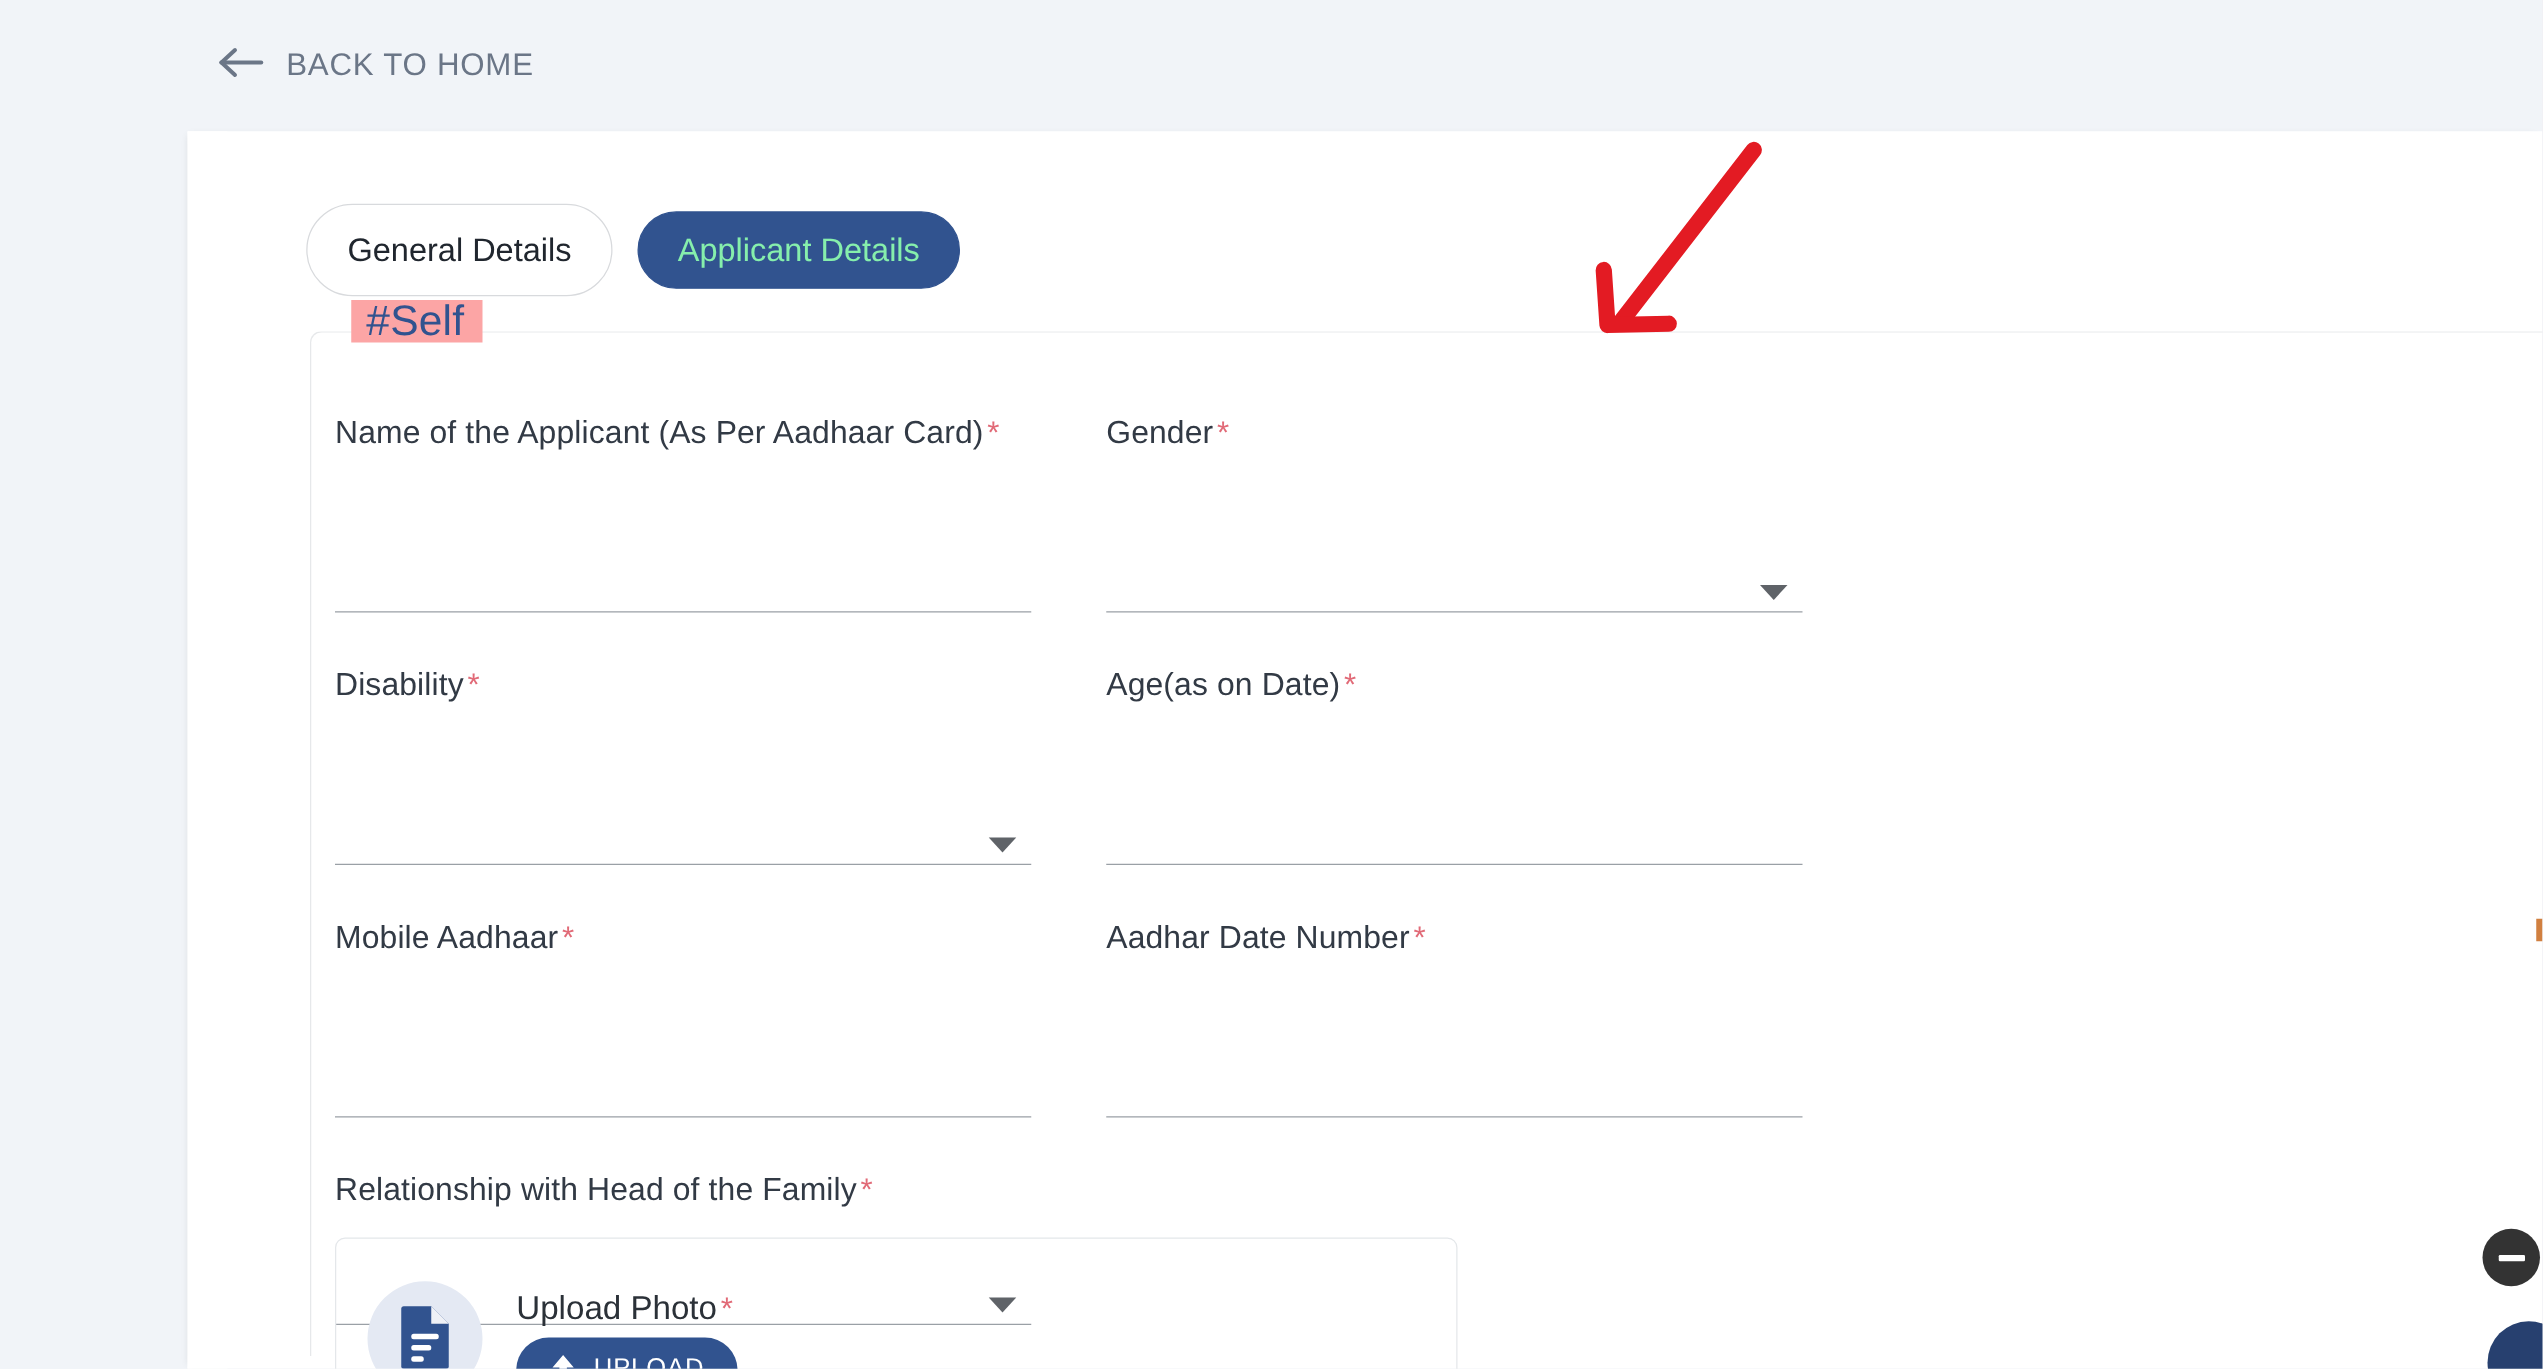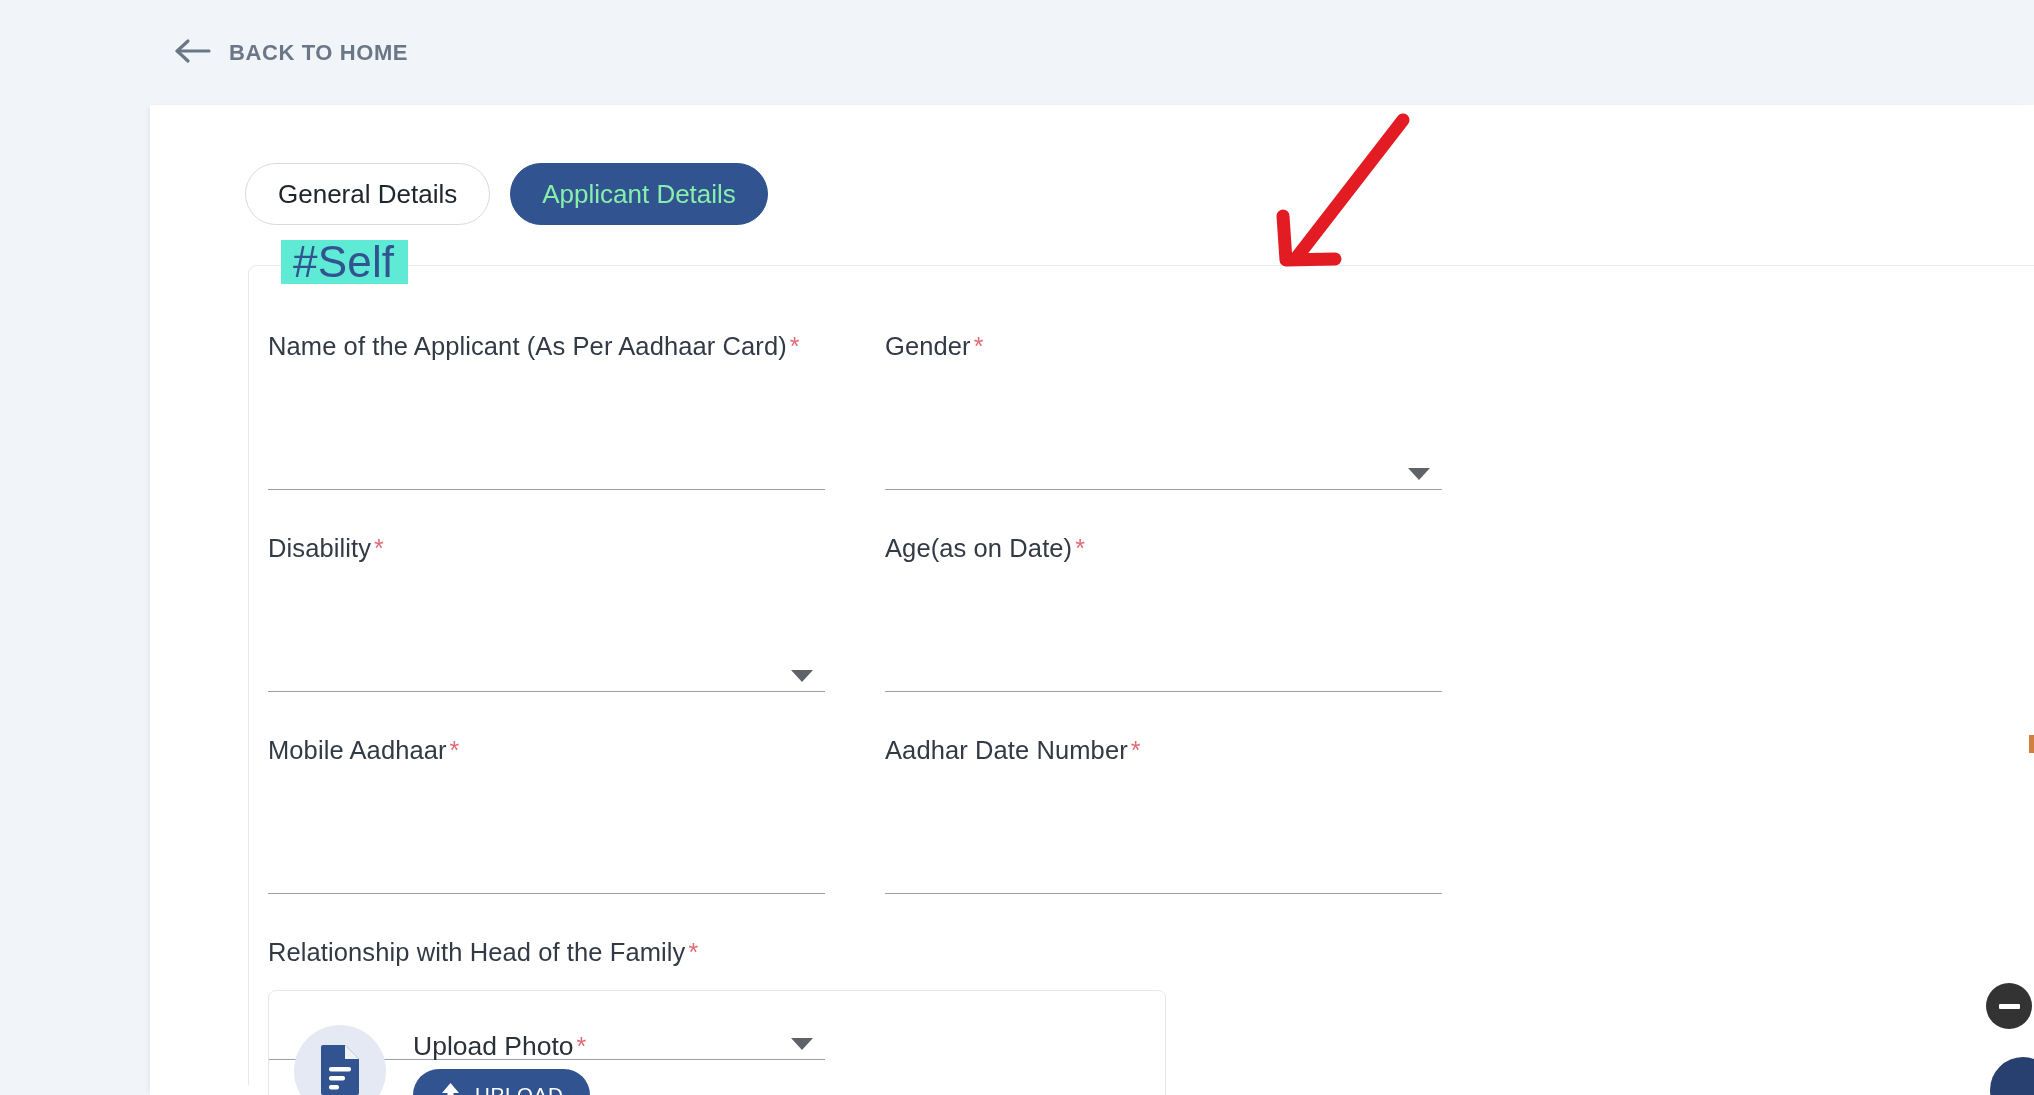--- a/index.html
+++ b/index.html
@@ -30,24 +30,24 @@
   .back-link {
     display: flex;
     align-items: center;
     gap: 17px;
     margin-left: 174px;
     cursor: pointer;
     user-select: none;
   }
   .back-arrow { display: block; }
   .back-label {
-    font-size: 22px;
+    font-size: 25px;
     letter-spacing: 0.6px;
     color: #6b7687;
-    font-weight: 700;
+    font-weight: 400;
     white-space: nowrap;
   }
 
   
   .card {
     position: absolute;
     left: 150px;
     top: 105px;
     width: 1884px;
     height: 990px;
@@ -78,21 +78,21 @@
     align-items: center;
     justify-content: center;
     cursor: pointer;
     white-space: nowrap;
     font-family: "Liberation Sans", sans-serif;
   }
   .tab-inactive {
     background: #ffffff;
     border: 1.4px solid #d8dadd;
     color: #20262e;
-    height: 62px;
+    height: 74px;
     padding: 0 32px;
   }
   .tab-active {
     background: #31538f;
     border: 1.4px solid #31538f;
     color: #86efac;
     height: 62px;
     padding: 0 31px;
   }
 
@@ -105,23 +105,23 @@
     height: 820px;
     border: 1.3px solid #e6e8ea;
     border-right: none;
     border-bottom: none;
     border-radius: 9px 0 0 0;
   }
   .legend {
     position: absolute;
     left: 32px;
     top: -26px;
-    background: #5eead4;
+    background: #fca5a5;
     padding: 0 14px 0 12px;
-    font-size: 44px;
+    font-size: 34px;
     color: #31538f;
     letter-spacing: 0.2px;
     line-height: 1;
   }
 
   
   .grid {
     position: absolute;
     left: 19px;
     top: 54px;

